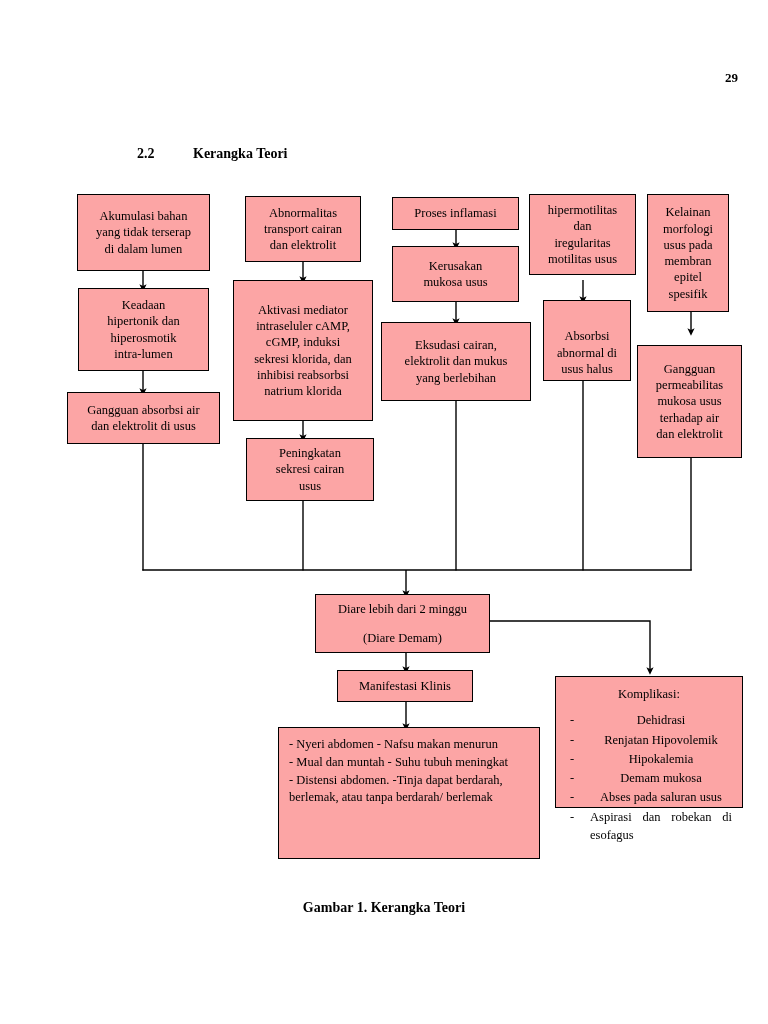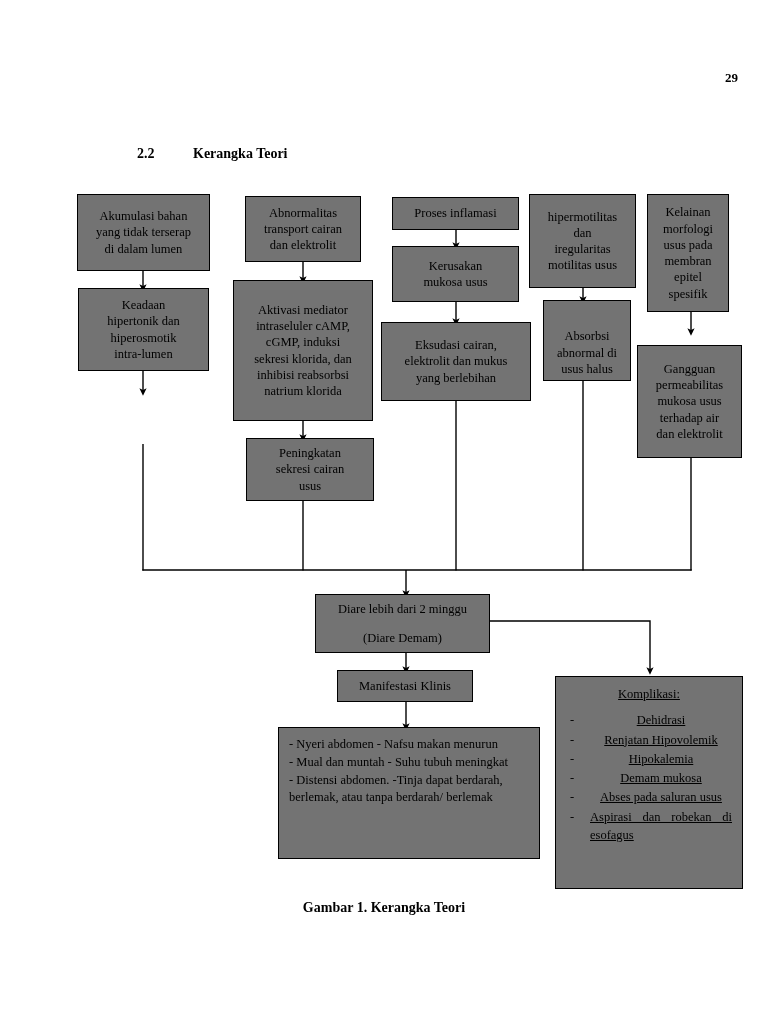--- a/index.html
+++ b/index.html
@@ -44,21 +44,21 @@
   svg#wires{
     position:absolute;left:0;top:0;
     width:768px;height:1024px;
     pointer-events:none;
   }
 
   .node{
     position:absolute;
     border:1px solid #000;
     box-sizing:border-box;
-    background:#737373;
+    background:#fca5a5;
     display:flex;
     align-items:center;
     justify-content:center;
     text-align:center;
     font-size:12.5px;
     line-height:1.30;
     padding:3px 4px;
   }
   .node .txt{display:block;width:100%;}
 
@@ -146,20 +146,23 @@
   </svg>
 
   <div class="node" style="left:77px;top:194px;width:133px;height:77px;">
     <span class="txt">Akumulasi bahan<br>yang tidak terserap<br>di dalam lumen</span>
   </div>
 
   <div class="node" style="left:78px;top:288px;width:131px;height:83px;">
     <span class="txt">Keadaan<br>hipertonik dan<br>hiperosmotik<br>intra-lumen</span>
   </div>
 
+  <div class="node" style="left:67px;top:392px;width:153px;height:52px;">
+    <span class="txt">Gangguan absorbsi air<br>dan elektrolit di usus</span>
+  </div>
 
   <div class="node" style="left:245px;top:196px;width:116px;height:66px;">
     <span class="txt">Abnormalitas<br>transport cairan<br>dan elektrolit</span>
   </div>
 
   <div class="node" style="left:233px;top:280px;width:140px;height:141px;">
     <span class="txt">Aktivasi mediator<br>intraseluler cAMP,<br>cGMP, induksi<br>sekresi klorida, dan<br>inhibisi reabsorbsi<br>natrium klorida</span>
   </div>
 
   <div class="node" style="left:246px;top:438px;width:128px;height:63px;">
@@ -171,21 +174,21 @@
   </div>
 
   <div class="node" style="left:392px;top:246px;width:127px;height:56px;">
     <span class="txt">Kerusakan<br>mukosa usus</span>
   </div>
 
   <div class="node" style="left:381px;top:322px;width:150px;height:79px;">
     <span class="txt">Eksudasi cairan,<br>elektrolit dan mukus<br>yang berlebihan</span>
   </div>
 
-  <div class="node" style="left:529px;top:194px;width:107px;height:94px;">
+  <div class="node" style="left:529px;top:194px;width:107px;height:81px;">
     <span class="txt">hipermotilitas<br>dan<br>iregularitas<br>motilitas usus</span>
   </div>
 
   <div class="node" style="left:543px;top:300px;width:88px;height:81px;align-items:flex-end;">
     <span class="txt">Absorbsi<br>abnormal di<br>usus halus</span>
   </div>
 
   <div class="node" style="left:647px;top:194px;width:82px;height:118px;">
     <span class="txt">Kelainan<br>morfologi<br>usus pada<br>membran<br>epitel<br>spesifik</span>
   </div>
@@ -205,21 +208,21 @@
 
   <div class="node list" style="left:278px;top:727px;width:262px;height:132px;">
     <span class="line">- Nyeri abdomen</span>
     <span class="line">- Nafsu makan menurun</span>
     <span class="line">- Mual dan muntah</span>
     <span class="line">- Suhu tubuh meningkat</span>
     <span class="line">- Distensi abdomen.</span>
     <span class="just">-Tinja dapat berdarah, berlemak, atau tanpa berdarah/ berlemak</span>
   </div>
 
-  <div class="node komp" style="left:555px;top:676px;width:188px;height:213px;text-decoration:underline;">
+  <div class="node komp" style="left:555px;top:676px;width:188px;height:132px;">
     <span class="komp-title">Komplikasi:</span>
     <ul class="komp-list">
       <li><span class="dash">-</span><span>Dehidrasi</span></li>
       <li><span class="dash">-</span><span>Renjatan Hipovolemik</span></li>
       <li><span class="dash">-</span><span>Hipokalemia</span></li>
       <li><span class="dash">-</span><span>Demam mukosa</span></li>
       <li><span class="dash">-</span><span>Abses pada saluran usus</span></li>
       <li class="wrap"><span class="dash">-</span><span>Aspirasi dan robekan di esofagus</span></li>
     </ul>
   </div>

